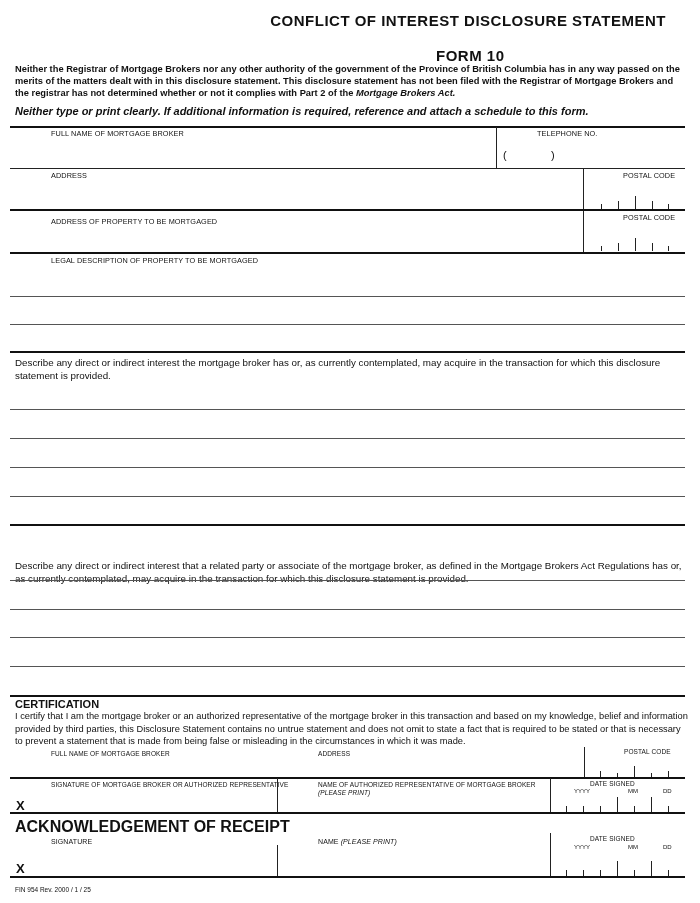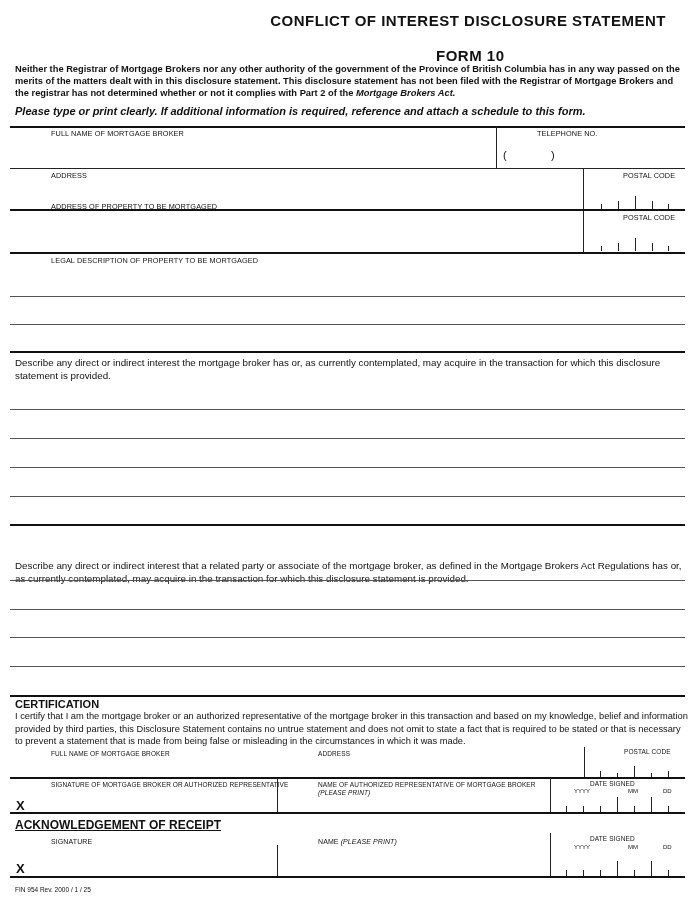--- a/index.html
+++ b/index.html
@@ -12,38 +12,38 @@
   .instruct { left: 15px; top: 105px; font-size: 11px; font-weight: bold; font-style: italic; white-space: nowrap; }
   .hline { position: absolute; background: #222; height: 1px; }
   .hline.thick { height: 2px; background: #111; }
   .hline.dash { background: #555; height: 1px; }
   .vline { position: absolute; background: #222; width: 1px; }
   .lbl { position: absolute; font-size: 7.3px; white-space: nowrap; letter-spacing: 0.1px; padding-left: 36px; }
   .para { position: absolute; font-size: 9.8px; line-height: 13px; }
   .tick { position: absolute; width: 1px; background: #222; }
   .paren { position: absolute; font-size: 11px; }
   .section-head { position: absolute; font-weight: bold; font-size: 11px; }
-  .section-head.big { font-size: 12px; text-decoration: underline; }
+  .section-head.big { font-size: 16px; }
   .x-mark { position: absolute; font-weight: bold; font-size: 13px; }
   .footer { position: absolute; left: 15px; top: 886px; font-size: 6.5px; }
   .small-lbl { position: absolute; font-size: 6px; white-space: nowrap; }
   .field { position: absolute; }
 </style>
 </head>
 <body>
 
 <div class="abs title">
   <span class="l1">CONFLICT OF INTEREST DISCLOSURE STATEMENT</span>
   <span class="l2">FORM 10</span>
 </div>
 
 <div class="abs disclaimer">
   <span>Neither the Registrar of Mortgage Brokers nor any other authority of the government of the Province of British Columbia has in any way passed on the merits of the matters dealt with in this disclosure statement.  This disclosure statement has not been filed with the Registrar of Mortgage Brokers and the registrar has not determined whether or not it complies with Part 2 of the </span><i>Mortgage Brokers Act.</i>
 </div>
-<div class="abs instruct">Please type or print clearly.  If additional information is required, reference and attach a schedule to this form.</div>
+<div class="abs instruct">Neither type or print clearly.  If additional information is required, reference and attach a schedule to this form.</div>
 
 <div class="hline thick" style="left:10px; width:675px; top:126px;"></div>
 <div class="lbl" style="left:15px; top:129px;">FULL NAME OF MORTGAGE BROKER</div>
 <div class="field" style="left:12px; top:138px; width:482px; height:28px;"></div>
 <div class="vline" style="left:496px; top:127px; height:42px;"></div>
 <div class="lbl" style="left:501px; top:129px;">TELEPHONE NO.</div>
 <span class="paren" style="left:503px; top:149px;">(</span>
 <span class="paren" style="left:551px; top:149px;">)</span>
 <div class="field" style="left:500px; top:140px; width:185px; height:26px;"></div>
 
@@ -53,21 +53,21 @@
 <div class="vline" style="left:583px; top:169px; height:41px;"></div>
 <div class="lbl" style="left:587px; top:171px;">POSTAL CODE</div>
 <div class="field" style="left:586px; top:186px; width:99px; height:22px;"></div>
 <div class="tick" style="left:601px; top:204px; height:5px;"></div>
 <div class="tick" style="left:618px; top:201px; height:8px;"></div>
 <div class="tick" style="left:635px; top:196px; height:13px;"></div>
 <div class="tick" style="left:652px; top:201px; height:8px;"></div>
 <div class="tick" style="left:668px; top:204px; height:5px;"></div>
 
 <div class="hline thick" style="left:10px; width:675px; top:209px;"></div>
-<div class="lbl" style="left:15px; top:202px;">ADDRESS OF PROPERTY TO BE MORTGAGED</div>
+<div class="lbl" style="left:15px; top:217px;">ADDRESS OF PROPERTY TO BE MORTGAGED</div>
 <div class="field" style="left:12px; top:222px; width:568px; height:28px;"></div>
 <div class="vline" style="left:583px; top:211px; height:41px;"></div>
 <div class="lbl" style="left:587px; top:213px;">POSTAL CODE</div>
 <div class="field" style="left:586px; top:228px; width:99px; height:22px;"></div>
 <div class="tick" style="left:601px; top:246px; height:5px;"></div>
 <div class="tick" style="left:618px; top:243px; height:8px;"></div>
 <div class="tick" style="left:635px; top:238px; height:13px;"></div>
 <div class="tick" style="left:652px; top:243px; height:8px;"></div>
 <div class="tick" style="left:668px; top:246px; height:5px;"></div>
 

